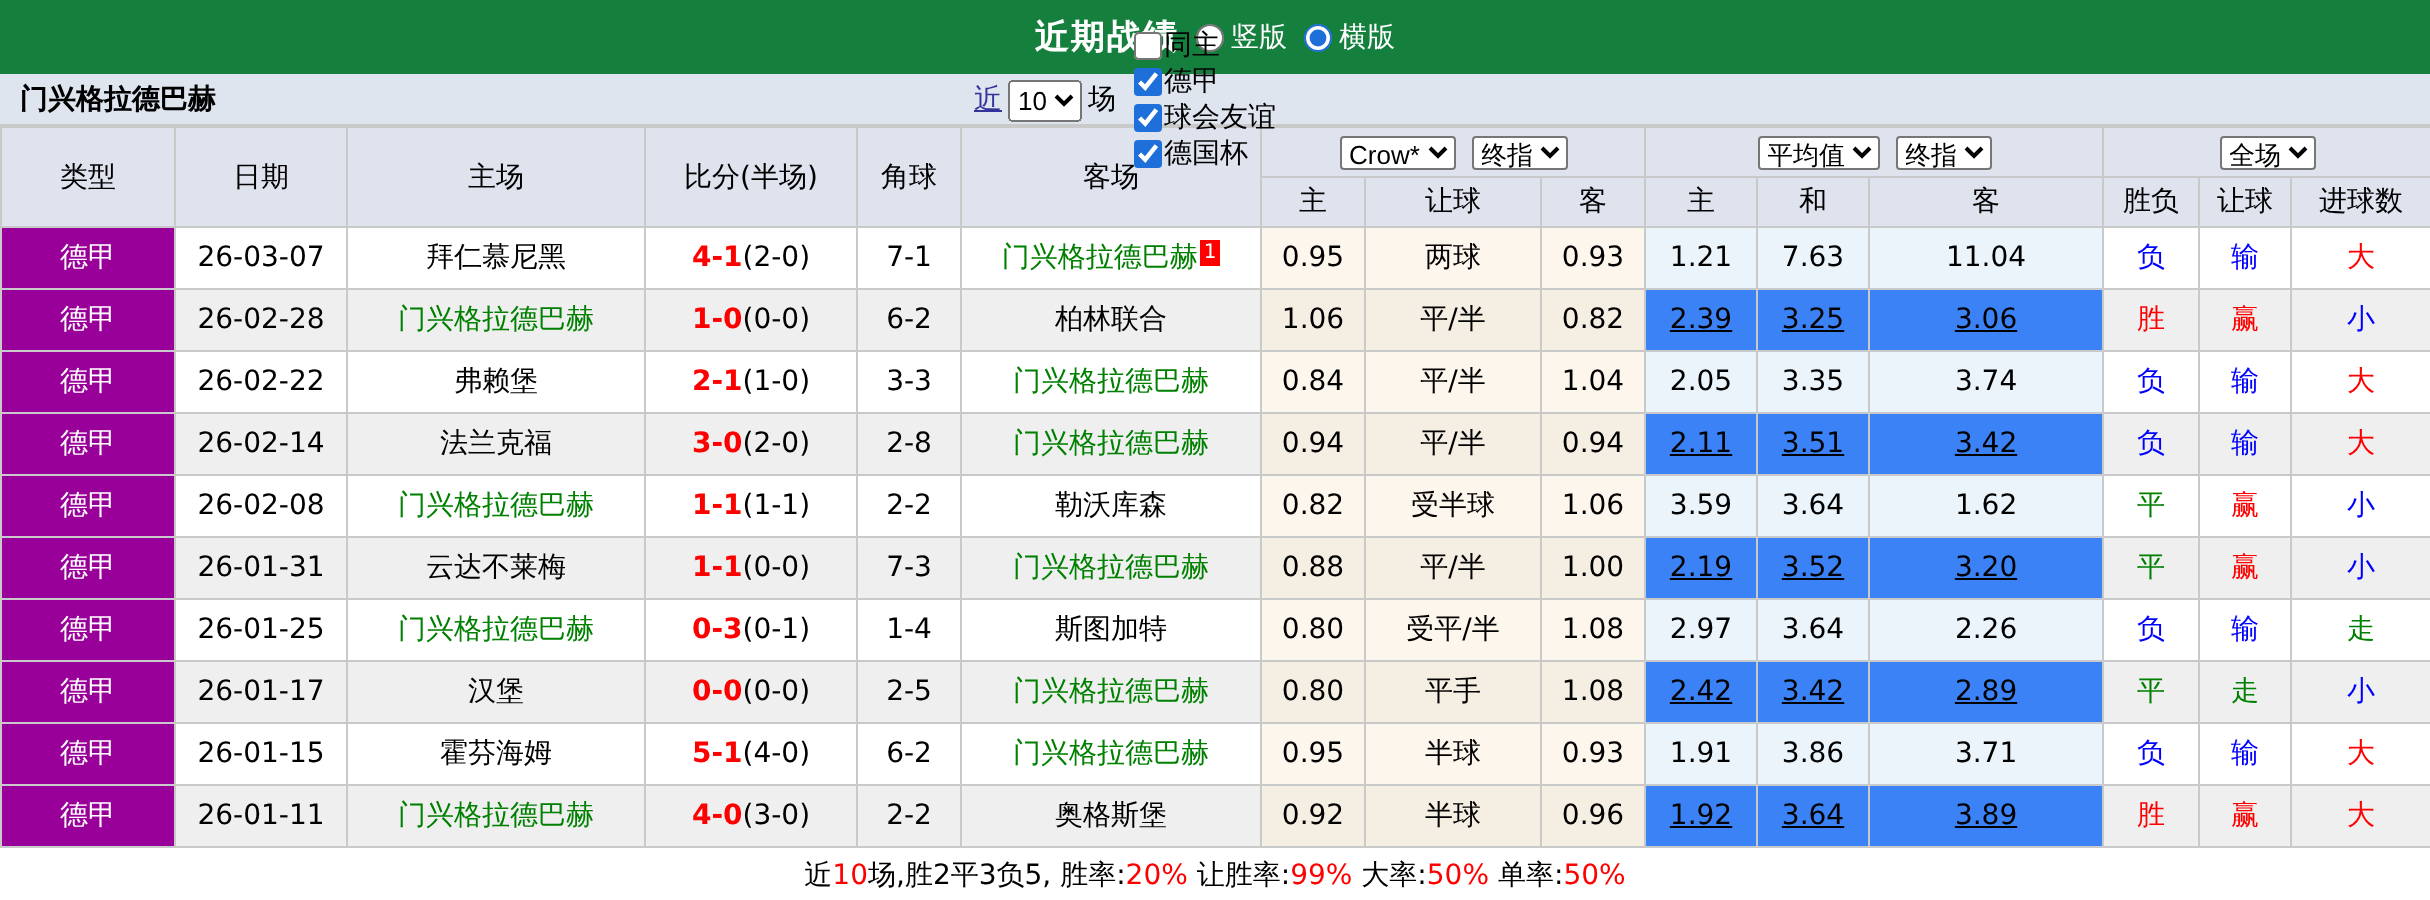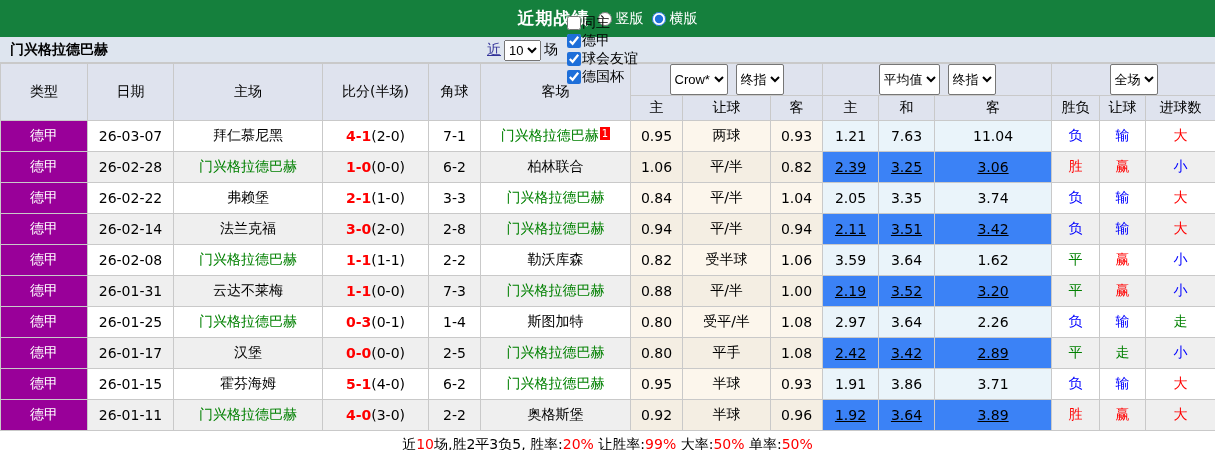--- a/index.html
+++ b/index.html
@@ -25,21 +25,21 @@
   .filterbar .team { font-weight:bold; padding-left:10px; }
   .filterctrls { position:absolute; left:487px; top:0; height:26px; display:flex; align-items:center; gap:3px; }
   .nearlink { color:#333399; text-decoration:underline; cursor:pointer; }
   .filterctrls select { height:21px; font-size:13px; }
   .filterctrls label { display:flex; align-items:center; gap:1px; cursor:pointer; }
   .filterctrls input[type=checkbox]{ accent-color:#1e6fd9; width:14px; height:14px; margin:0 0 0 6px; cursor:pointer; }
   
   table { width:1215px; border-collapse:collapse; table-layout:fixed; }
   td, th { border:1px solid #c9c9c9; text-align:center; padding:0; font-weight:normal; overflow:hidden; white-space:nowrap; }
   thead th { background:#dfe3ee; height:25px; }
-  thead select { height:31px; font-size:13px; background:#fff; border:1px solid #767676; border-radius:2px; cursor:pointer; }
+  thead select { height:17px; font-size:13px; background:#fff; border:1px solid #767676; border-radius:2px; cursor:pointer; }
   .selgroup { display:flex; align-items:center; justify-content:center; gap:8px; }
   tbody td { height:31px; background:#fff; }
   tbody tr.alt td { background:#efefef; }
   td.league { background:#990099 !important; color:#fff; }
   td.crow { background:#fcf6ec; }
   tr.alt td.crow { background:#f4eee3; }
   td.avg { background:#eaf4fa; }
   tr.alt td.avg { background:#3b82f6;text-decoration:underline; }
   .focus { color:#008000; }
   .ft { color:#ff0000;font-weight:bold; }

